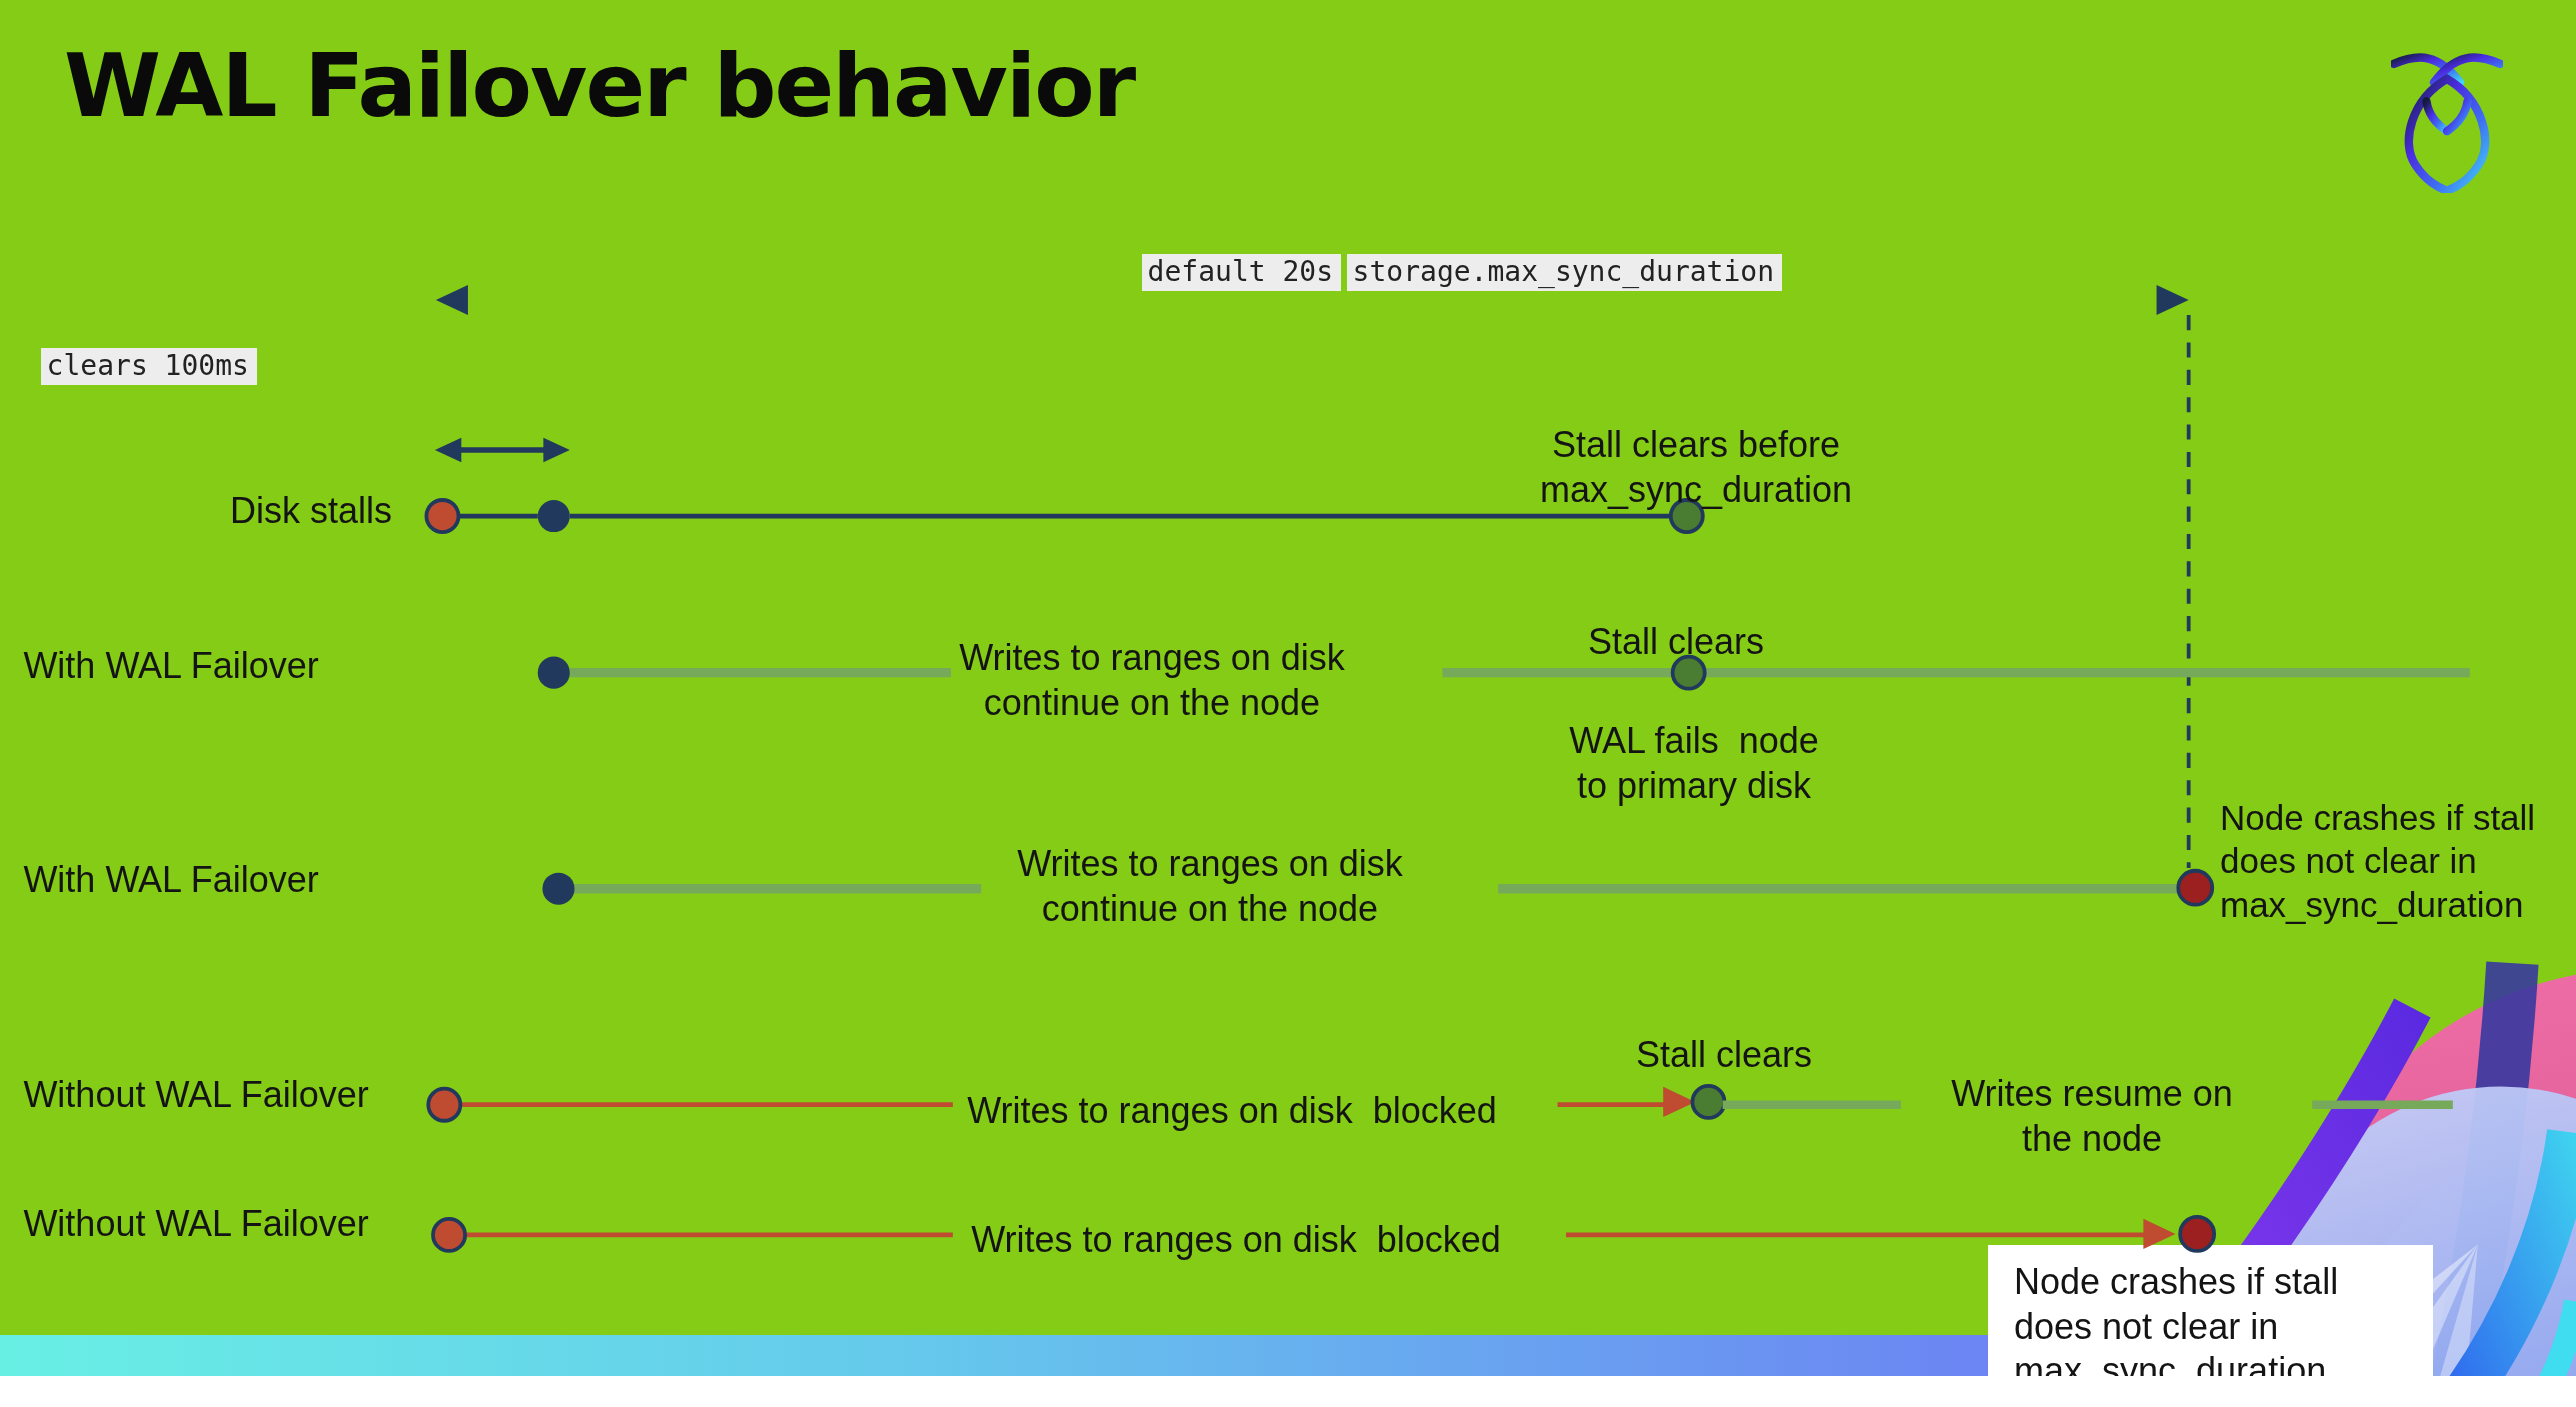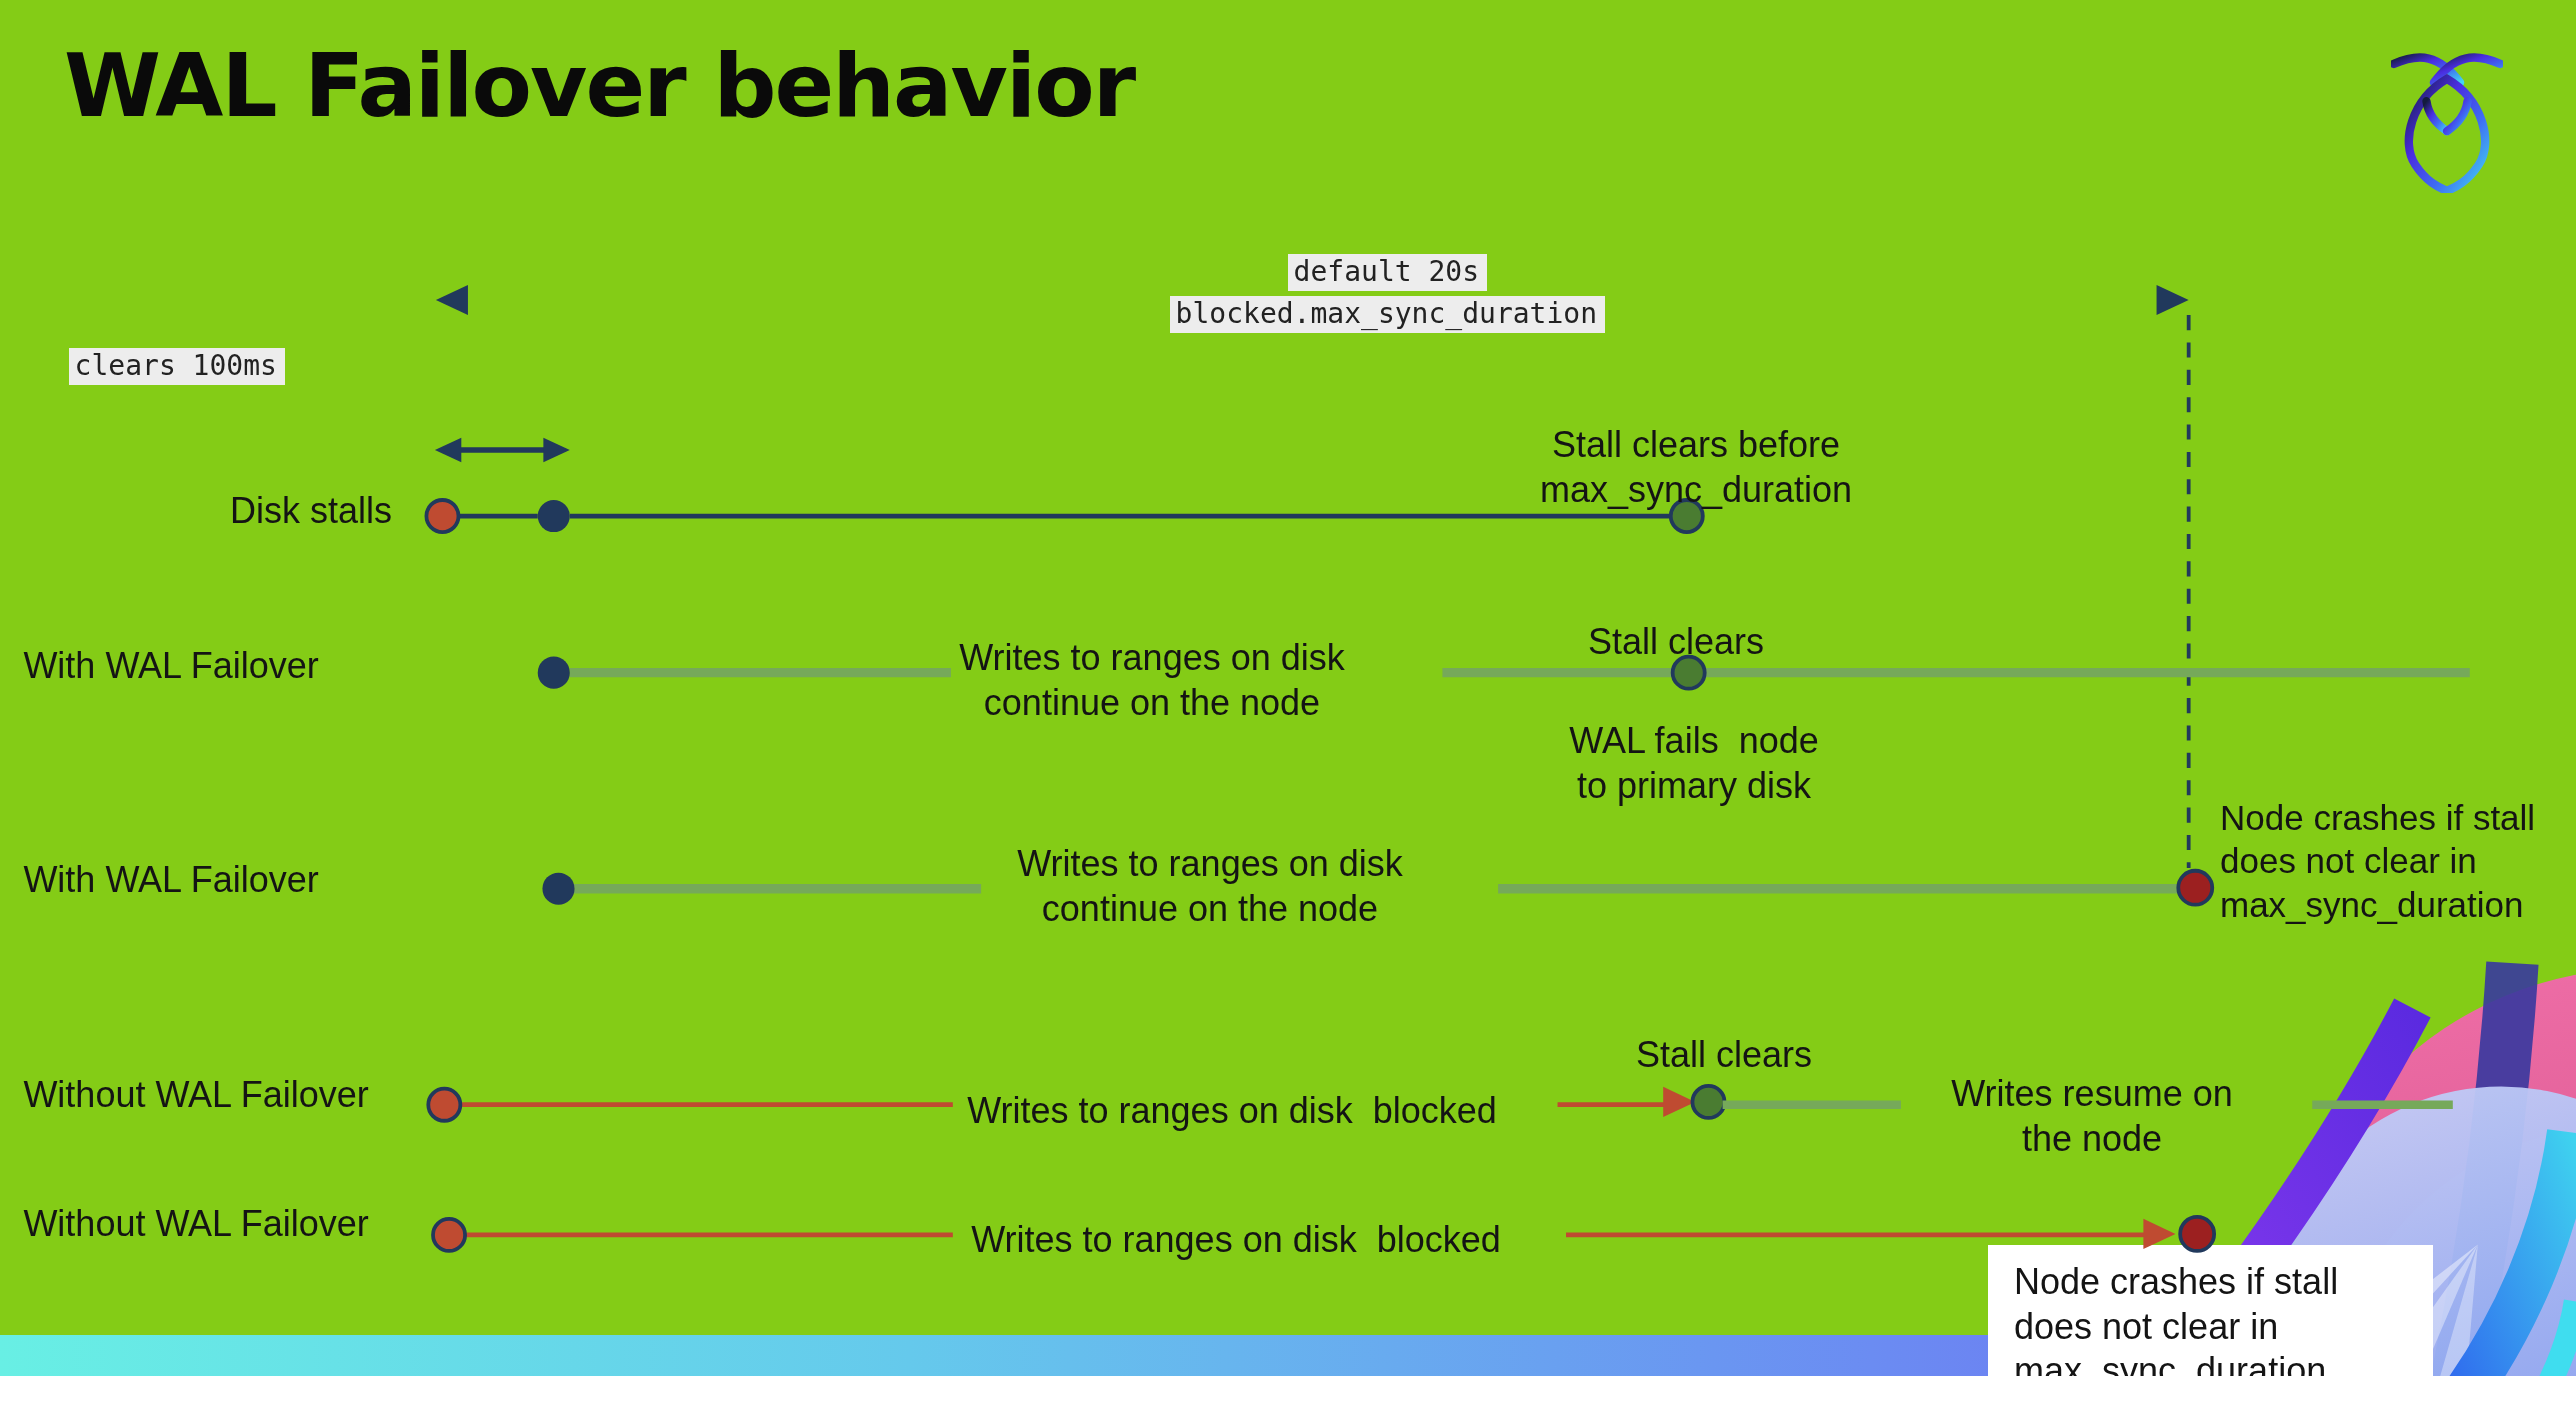--- a/index.html
+++ b/index.html
@@ -6,21 +6,21 @@
   .canvas{position:relative;width:2576px;height:1376px;background:#84cc16;overflow:hidden;
           font-family:"Liberation Sans",sans-serif;color:var(--ink,#141414);padding-left:24px;}
 
   
   .title{position:absolute;left:64px;top:34px;margin:0;font-family:"DejaVu Sans",sans-serif;
          font-weight:800;font-size:88px;letter-spacing:-1.9px;color:#0a0a0a;}
   .ann{position:absolute;font-size:36px;line-height:1.24;white-space:pre-wrap;z-index:6;}
   .center{transform:translate(-50%,-50%);text-align:center;margin-top:16px;}
   .vcenter{transform:translateY(-50%);}
   .row-label{font-size:36px;}
-  .code-block{position:absolute;display:flex;flex-direction:column;align-items:center;gap:5.6px;z-index:6;margin-left:28px;}
+  .code-block{position:absolute;display:flex;flex-direction:row;align-items:flex-end;gap:5.6px;z-index:6;}
   .code-block span{font-family:"DejaVu Sans Mono",monospace;font-size:28px;color:#222;
                    background:var(--code-bg,#ededed);padding:0.9px 8.4px 2.8px 5.6px;}
 
   
   .diagram{position:absolute;inset:0;z-index:5;pointer-events:none;}
   .navy-l{stroke:var(--navy);fill:none;}
   .green-l{stroke:var(--green-line);fill:none;}
   .red-l{stroke:var(--red);fill:none;}
   .dot-navy{fill:var(--navy);}
   .dot-red{fill:var(--red);stroke:var(--navy);stroke-width:4;}
@@ -157,21 +157,21 @@
       <line class="red-l" x1="493" y1="1309" x2="1010" y2="1309" stroke-width="5"></line>
       <line class="red-l" x1="1660" y1="1309" x2="2286" y2="1309" stroke-width="5"></line>
       <path class="head-red" d="M2306 1308 L2272 1292 L2272 1324 Z"></path>
       <circle class="dot-red" cx="476" cy="1309" r="17"></circle>
       <circle class="dot-darkred" cx="2329" cy="1308" r="18"></circle>
     </g>
   </svg>
 
   <div class="code-block" style="left:1142px;top:254px">
     <span>default 20s</span>
-    <span>blocked.max_sync_duration</span>
+    <span>storage.max_sync_duration</span>
   </div>
   <div class="code-block" style="left:41px;top:348px">
     <span>clears 100ms</span>
   </div>
 
   <div class="ann row-label vcenter" style="left:230px;top:511px">Disk stalls</div>
   <div class="ann row-label vcenter" style="left:23.4px;top:666px">With WAL Failover</div>
   <div class="ann row-label vcenter" style="left:23.4px;top:880px">With WAL Failover</div>
   <div class="ann row-label vcenter" style="left:23.4px;top:1095px">Without WAL Failover</div>
   <div class="ann row-label vcenter" style="left:23.4px;top:1224px">Without WAL Failover</div>

